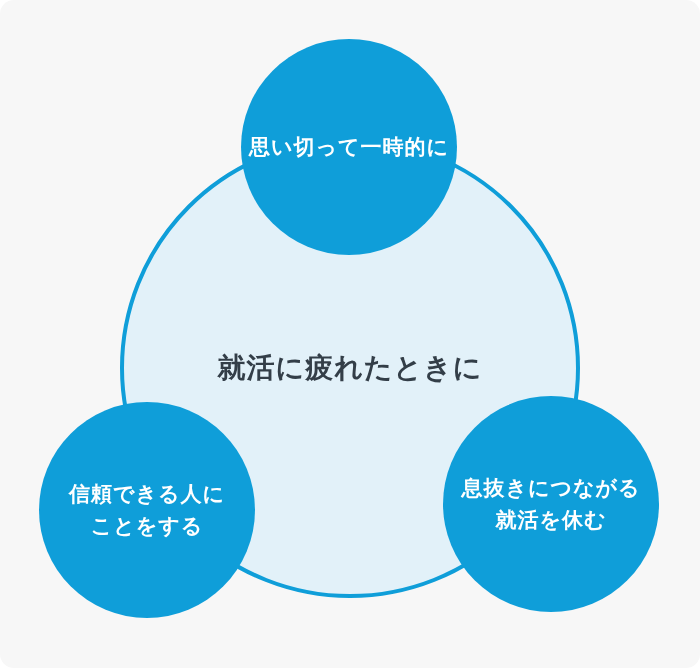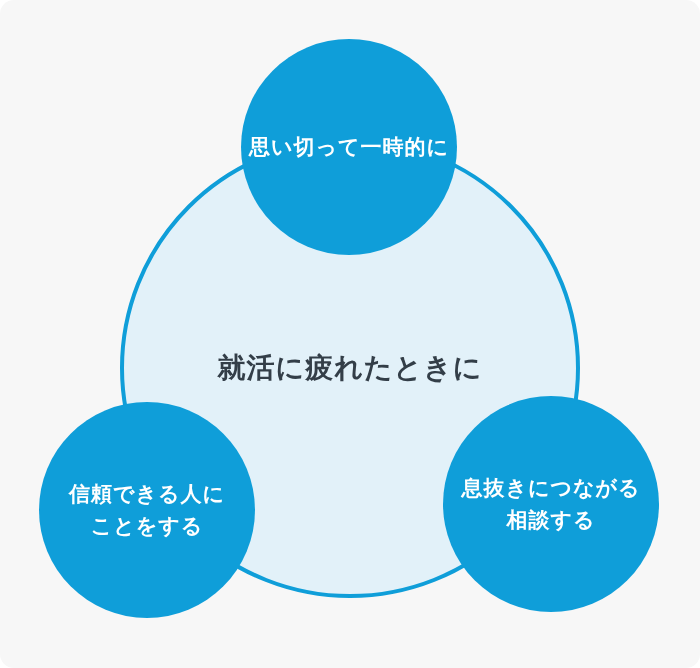--- a/index.html
+++ b/index.html
@@ -78,16 +78,16 @@
     <span class="line">思い切って一時的に</span>
   </div>
 
   <div class="node node-bottom-left">
     <span class="line">信頼できる人に</span>
     <span class="line">ことをする</span>
   </div>
 
   <div class="node node-bottom-right">
     <span class="line">息抜きにつながる</span>
-    <span class="line">相談する</span>
+    <span class="line">就活を休む</span>
   </div>
 
 </div>
 
 </body></html>

